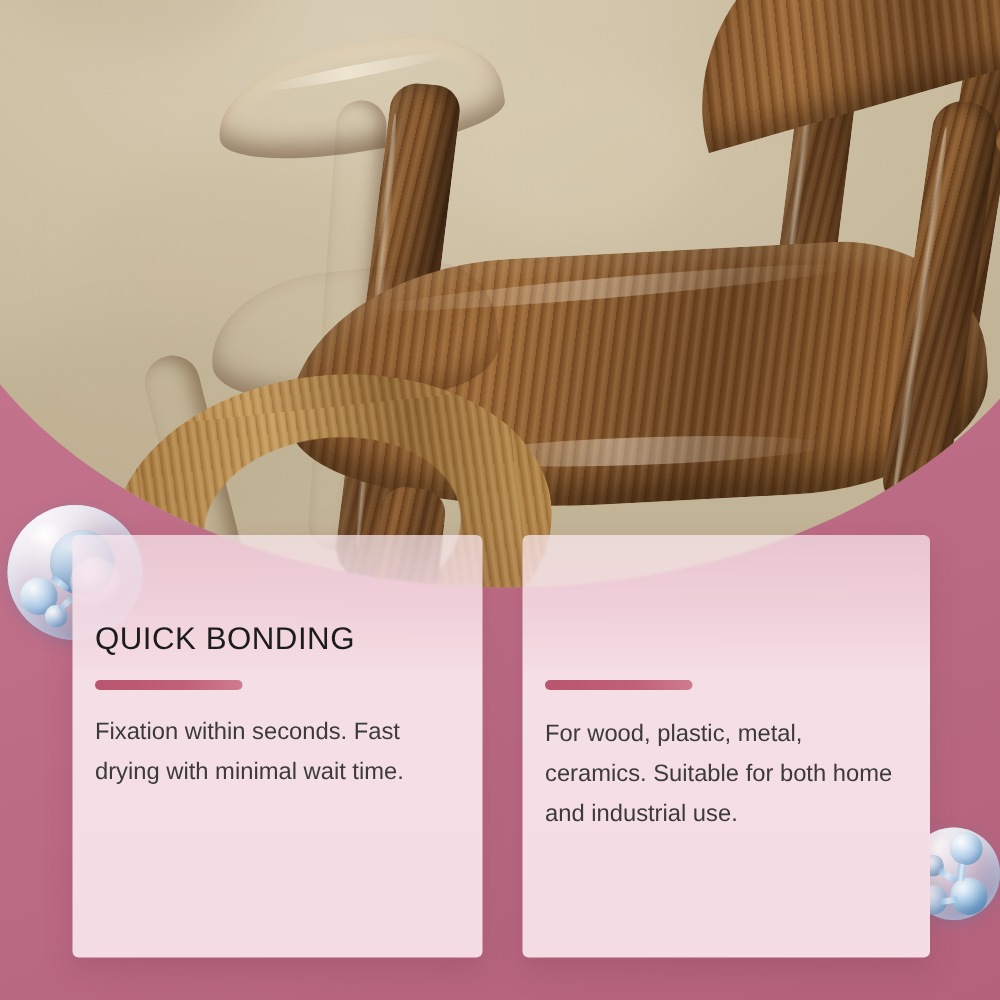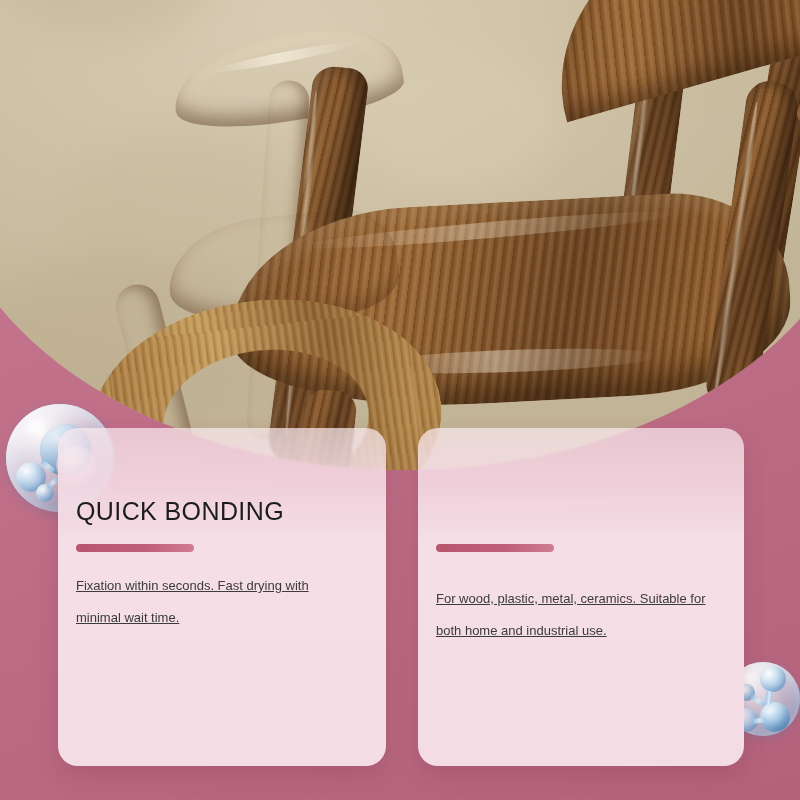--- a/index.html
+++ b/index.html
@@ -47,21 +47,21 @@
       linear-gradient(105deg,#7d4f27 0%,#9c6835 30%,#6b4320 60%,#8e5c2c 85%,#5a3718 100%);
   }
   .sheen{
     position:absolute;background:linear-gradient(90deg,rgba(255,245,225,0) 0%,rgba(255,248,232,.75) 45%,rgba(255,245,225,0) 100%);
     border-radius:50%;
   }
 
   
   .card{
     position:absolute;
-    border-radius:20px;
+    border-radius:5px;
     background:linear-gradient(180deg, rgba(249,233,238,.72) 0%, rgba(246,221,229,.88) 16%, #f5dfe6 34%, #f4dce4 100%);
     box-shadow:0 10px 22px rgba(120,50,70,.22);
     backdrop-filter:blur(1px);
   }
   .card-inner{position:absolute;left:0;top:0;right:0;bottom:0;padding:0;}
 
   .card-title{
     position:absolute;
     color:#1c1c1c;
     font-size:25px;
@@ -70,24 +70,23 @@
     white-space:nowrap;
   }
   .accent-bar{
     position:absolute;
     height:8px;width:118px;border-radius:5px;
     background:linear-gradient(90deg,#b9556f 0%,#c06078 60%,#cf7c90 100%);
   }
   .card-body{
     position:absolute;
     color:#3b3b3b;
-    font-size:13px;
+    font-size:19px;
     line-height:32px;
     font-weight:400;
-    text-decoration:underline;
   }
 
   
   .bubble{
     position:absolute;border-radius:50%;
     background:
       radial-gradient(circle at 32% 26%, rgba(255,255,255,.96) 0%, rgba(236,245,252,.82) 22%, rgba(206,228,245,.62) 48%, rgba(168,203,232,.55) 72%, rgba(214,233,247,.75) 100%);
     box-shadow:
       inset -6px -8px 16px rgba(120,160,200,.35),
       inset 6px 8px 20px rgba(255,255,255,.85),
@@ -233,17 +232,17 @@
     <div class="card-inner">
       <div class="card-title" style="left:18px;top:69px;">QUICK BONDING</div>
       <div class="accent-bar" style="left:18px;top:116px;"></div>
       <div class="card-body" style="left:18px;top:142px;width:272px;">Fixation within seconds. Fast drying with minimal wait time.</div>
     </div>
   </div>
 
   <div class="card" style="left:418px;top:428px;width:326px;height:338px;">
     <div class="card-inner">
       <div class="accent-bar" style="left:18px;top:116px;"></div>
-      <div class="card-body" style="left:18px;top:155px;width:282px;">For wood, plastic, metal, ceramics. Suitable for both home and industrial use.</div>
+      <div class="card-body" style="left:18px;top:144px;width:282px;">For wood, plastic, metal, ceramics. Suitable for both home and industrial use.</div>
     </div>
   </div>
 
 </div>
 
 </body></html>

